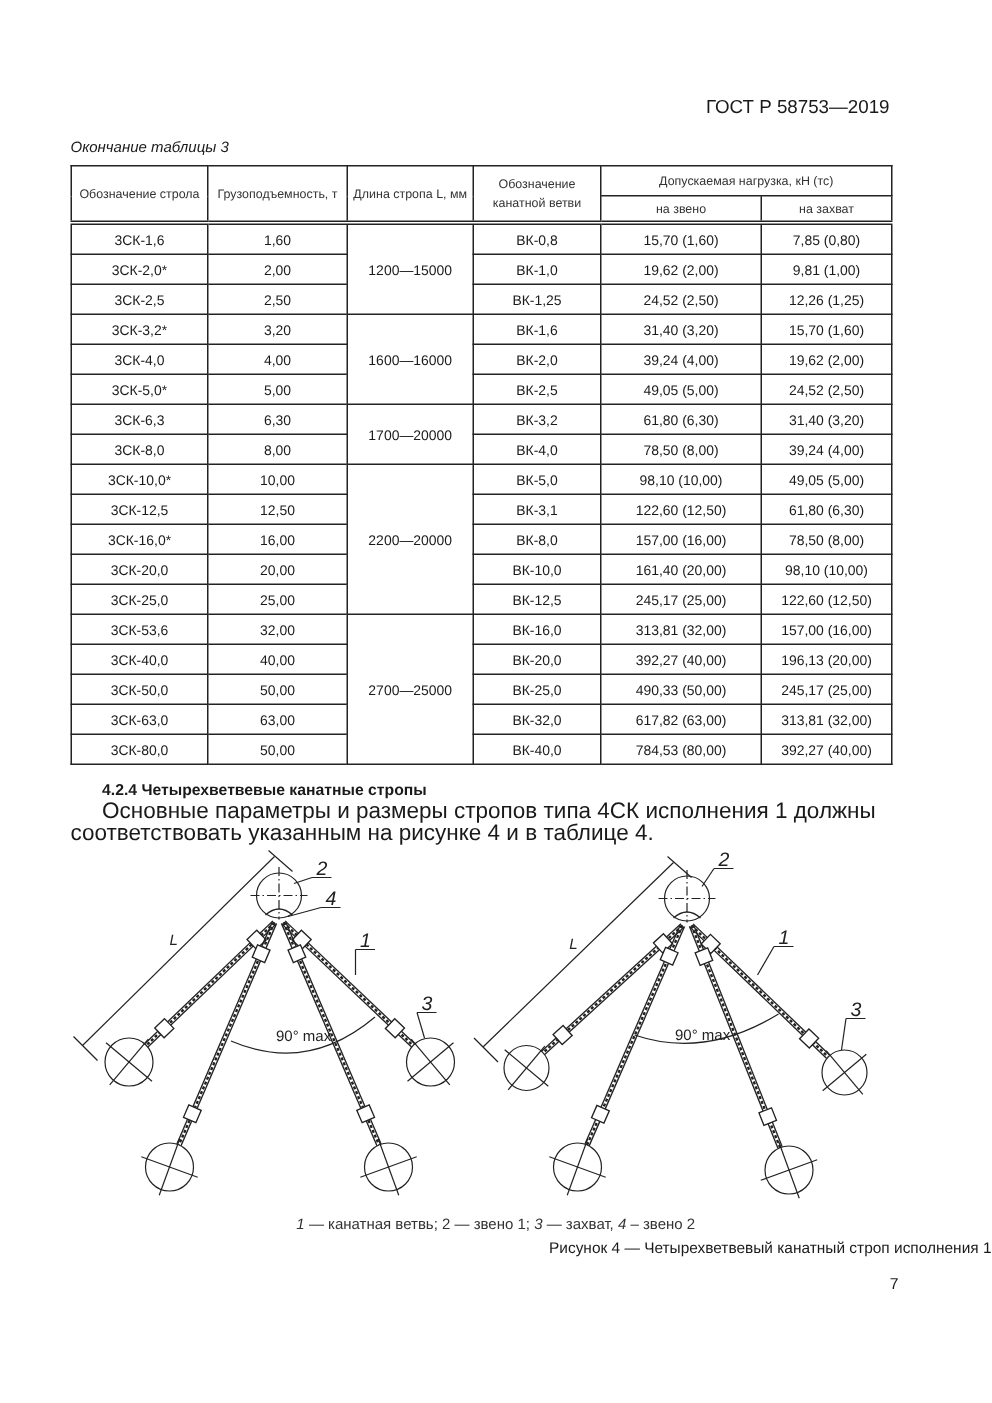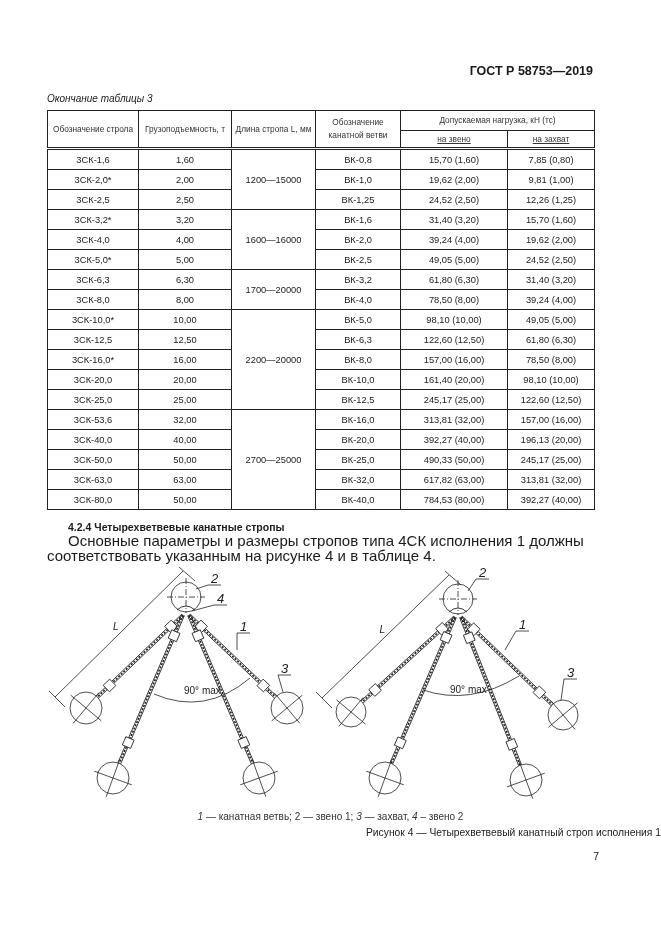--- a/index.html
+++ b/index.html
@@ -1,24 +1,24 @@
 <!DOCTYPE html>
 <html><head>
 <meta charset="utf-8">
 <style>
   html, body { margin:0; padding:0; background:#ffffff; }
   body { width:661px; height:935px; position:relative; overflow:hidden;
          font-family:"Liberation Sans", sans-serif; color:#1a1a1a; }
-  .std-code { position:absolute; right:68px; top:64px; font-size:12.5px; font-weight:bold; }
+  .std-code { position:absolute; right:68px; top:64px; font-size:12.5px; font-weight:normal; }
   .table-caption { position:absolute; left:47px; top:93px; font-size:10px; font-style:italic; }
   table.data { position:absolute; left:47px; top:110px; width:547px; border-collapse:collapse;
                font-size:9.3px; table-layout:fixed; }
   table.data td, table.data th { border:1px solid #222; text-align:center; padding:0; height:19px; font-weight:normal; }
   table.data th { font-size:8.3px; color:#333; line-height:13px; }
-  table.data thead tr:last-child th { height:16px;text-decoration:underline; }
+  table.data thead tr:last-child th { height:16px; }
   table.data thead th { border-bottom:1px solid #222; }
   table.data tbody tr:first-child td { border-top:3px double #222;margin-top:36px; }
   .section-heading { position:absolute; left:68px; top:521px; font-size:10.5px; font-weight:bold; }
   .para { position:absolute; left:47px; top:533px; width:548px; font-size:15px; line-height:15px; text-indent:21px; }
   svg.figure { position:absolute; left:0; top:555px; }
   .legend { position:absolute; left:0; width:661px; top:811px; text-align:center; font-size:10px; color:#333; }
   .legend i { font-style:italic; }
   .fig-caption { position:absolute; left:0; width:661px; top:827px; text-align:right; font-size:10.3px; }
   .page-num { position:absolute; right:62px; top:850px; font-size:10.5px; }
 </style>
@@ -114,21 +114,21 @@
         <td>3СК-10,0*</td>
         <td>10,00</td>
         <td rowspan="5">2200—20000</td>
         <td>ВК-5,0</td>
         <td>98,10 (10,00)</td>
         <td>49,05 (5,00)</td>
       </tr>
       <tr>
         <td>3СК-12,5</td>
         <td>12,50</td>
-        <td>ВК-6,3</td>
+        <td>ВК-3,1</td>
         <td>122,60 (12,50)</td>
         <td>61,80 (6,30)</td>
       </tr>
       <tr>
         <td>3СК-16,0*</td>
         <td>16,00</td>
         <td>ВК-8,0</td>
         <td>157,00 (16,00)</td>
         <td>78,50 (8,00)</td>
       </tr>

